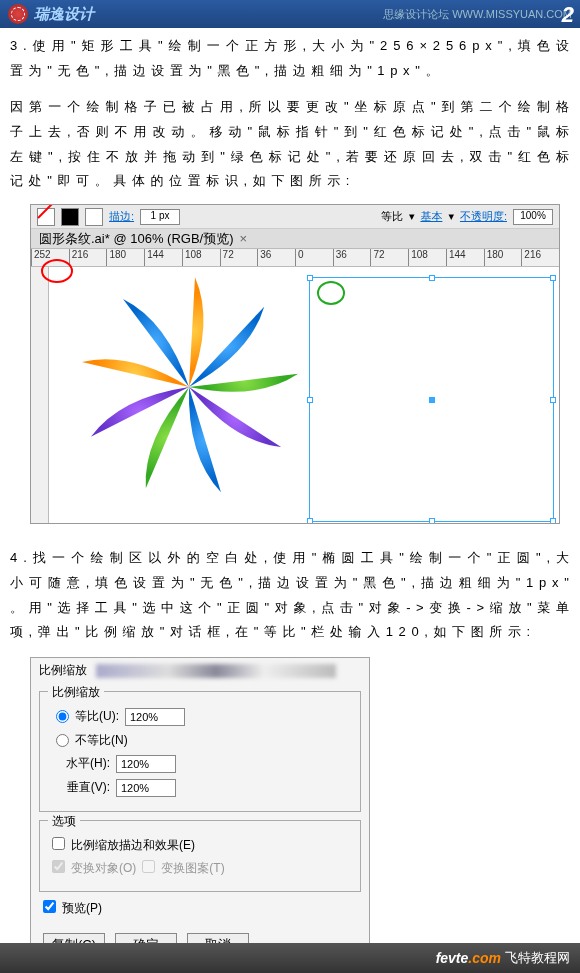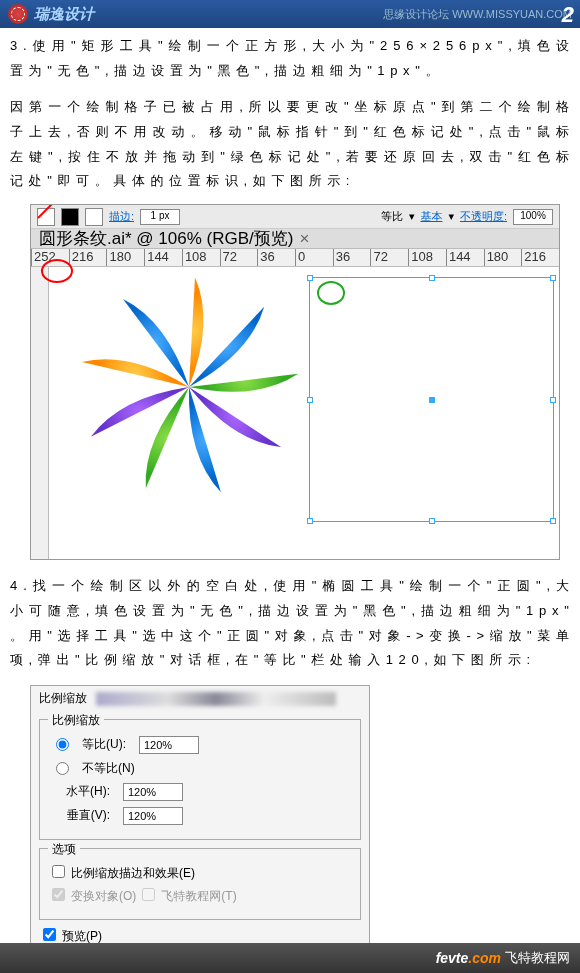--- a/index.html
+++ b/index.html
@@ -4,44 +4,44 @@
 <style>
 * { margin: 0; padding: 0; box-sizing: border-box; }
 body { width: 580px; height: 973px; font-family: "Microsoft YaHei", SimSun, sans-serif; font-size: 13px; background: #fff; position: relative; }
 .header { background: linear-gradient(#2a5aa0, #1e4580); height: 28px; display: flex; align-items: center; padding: 0 8px; color: #fff; }
 .header-logo { width: 20px; height: 20px; background: radial-gradient(circle, #d44, #a22); border-radius: 50%; margin-right: 6px; position: relative; }
 .header-logo::after { content: ""; position: absolute; inset: 3px; border: 1px dashed #fff; border-radius: 50%; }
 .header-title { color: #a8d4ff; font-size: 15px; font-weight: bold; font-style: italic; }
 .header-right { margin-left: auto; font-size: 11px; color: #9bc; }
 .header-num { position: absolute; right: 6px; top: 2px; font-size: 22px; font-weight: bold; color: #fff; font-style: italic; }
 .para { padding: 6px 10px; line-height: 1.9; letter-spacing: 1px; text-align: justify; }
-.ai-shot { margin: 4px 10px 8px 30px; border: 1px solid #999; background: #fde047; width: 530px; height: 356px; position: relative; overflow: hidden; }
+.ai-shot { margin: 4px 10px 16px 30px; border: 1px solid #999; background: #fde047; width: 530px; height: 320px; position: relative; overflow: hidden; }
 .ai-toolbar { height: 24px; background: #eaeaea; border-bottom: 1px solid #ccc; display: flex; align-items: center; padding: 0 6px; font-size: 11px; gap: 6px; }
 .ai-swatch { width: 18px; height: 18px; border: 1px solid #888; background: #fff; position: relative; }
 .ai-swatch.nofill::after { content: ""; position: absolute; left: 0; top: 50%; width: 140%; height: 2px; background: red; transform: rotate(-45deg); transform-origin: left; }
 .ai-swatch.black { background: #000; }
 .ai-link { color: #06c; text-decoration: underline; }
 .ai-input { width: 40px; height: 16px; border: 1px solid #888; background: #fff; font-size: 10px; text-align: center; }
-.ai-tab { height: 20px; background: #ddd; border-bottom: 1px solid #bbb; display: flex; align-items: center; padding: 0 8px; font-size: 17px; }
+.ai-tab { height: 20px; background: #ddd; border-bottom: 1px solid #bbb; display: flex; align-items: center; padding: 0 8px; font-size: 13px; }
 .ai-tab .close { margin-left: 6px; color: #666; }
-.ai-ruler-h { height: 18px; background: #f0f0f0; border-bottom: 1px solid #bbb; display: flex; font-size: 13px; color: #333; position: relative; }
+.ai-ruler-h { height: 18px; background: #f0f0f0; border-bottom: 1px solid #bbb; display: flex; font-size: 10px; color: #333; position: relative; }
 .ai-ruler-h span { flex: 1; border-left: 1px solid #888; padding-left: 2px; }
 .ai-canvas { position: absolute; left: 18px; top: 62px; right: 0; bottom: 0; background: #fff; }
 .ai-ruler-v { position: absolute; left: 0; top: 62px; width: 18px; bottom: 0; background: #f0f0f0; border-right: 1px solid #bbb; font-size: 9px; }
 .red-circle { position: absolute; left: 10px; top: 54px; width: 32px; height: 24px; border: 2px solid red; border-radius: 50%; }
 .spiral { position: absolute; left: 30px; top: 10px; width: 220px; height: 220px; }
 .blue-rect { position: absolute; left: 260px; top: 10px; width: 245px; height: 245px; border: 1px solid #3af; }
 .blue-handle { position: absolute; width: 6px; height: 6px; background: #fff; border: 1px solid #3af; }
 .green-circle { position: absolute; left: 268px; top: 14px; width: 28px; height: 24px; border: 2px solid #2a2; border-radius: 50%; }
 .dialog { margin: 6px 10px 10px 30px; width: 340px; border: 1px solid #a3a3a3; background: #f4f4f4; font-size: 12px; }
 .dialog-title { padding: 4px 8px; }
 .dialog-title .blur { display: inline-block; width: 240px; height: 14px; background: linear-gradient(90deg, #aac 0%, #ddd 30%, #889 50%, #eee 70%, #bbb 100%); filter: blur(2px); vertical-align: middle; margin-left: 6px; }
 .fieldset { border: 1px solid #aaa; margin: 8px; padding: 10px 8px 8px; position: relative; }
 .fieldset .legend { position: absolute; top: -8px; left: 8px; background: #f4f4f4; padding: 0 4px; font-size: 12px; }
-.radio-row, .field-row { display: flex; align-items: center; margin: 6px 0 6px 8px; gap: 13px; }
+.radio-row, .field-row { display: flex; align-items: center; margin: 6px 0 6px 8px; gap: 6px; }
 .field-row label { width: 54px; text-align: right; }
 .txt-input { width: 60px; height: 18px; border: 1px solid #888; background: #fff; padding: 0 4px; font-size: 11px; }
 .check-row { margin: 6px 0 6px 4px; display: flex; align-items: flex-start; gap: 6px; }
 .disabled { color: #999; }
 .dialog-footer { display: flex; gap: 10px; padding: 10px 12px; }
 .btn { width: 62px; height: 24px; border: 1px solid #888; background: #eee; font-size: 13px; cursor: pointer; }
 .page-footer { position: absolute; bottom: 0; left: 0; right: 0; height: 30px; background: linear-gradient(#555, #333); display: flex; align-items: center; justify-content: flex-end; padding-right: 10px; color: #fff; font-size: 14px; }
 .page-footer .fevte { font-weight: bold; font-style: italic; }
 .page-footer .orange { color: #f80; }
 .page-footer .sub { font-size: 13px; margin-left: 4px; }
@@ -174,21 +174,21 @@
   <div class="fieldset">
     <div class="legend">选项</div>
     <div class="check-row">
       <input type="checkbox" style="">
       <span>比例缩放描边和效果(E)</span>
     </div>
     <div class="check-row disabled">
       <input type="checkbox" checked="" disabled="" style="">
       <span>变换对象(O)</span>
       <input type="checkbox" disabled="" style="">
-      <span>飞特教程网(T)</span>
+      <span>变换图案(T)</span>
     </div>
   </div>
   <div class="check-row" style="margin-left:12px">
     <input type="checkbox" checked="" style="">
     <span>预览(P)</span>
   </div>
   <div class="dialog-footer">
     <button class="btn">复制(C)</button>
     <button class="btn">确定</button>
     <button class="btn">取消</button>

